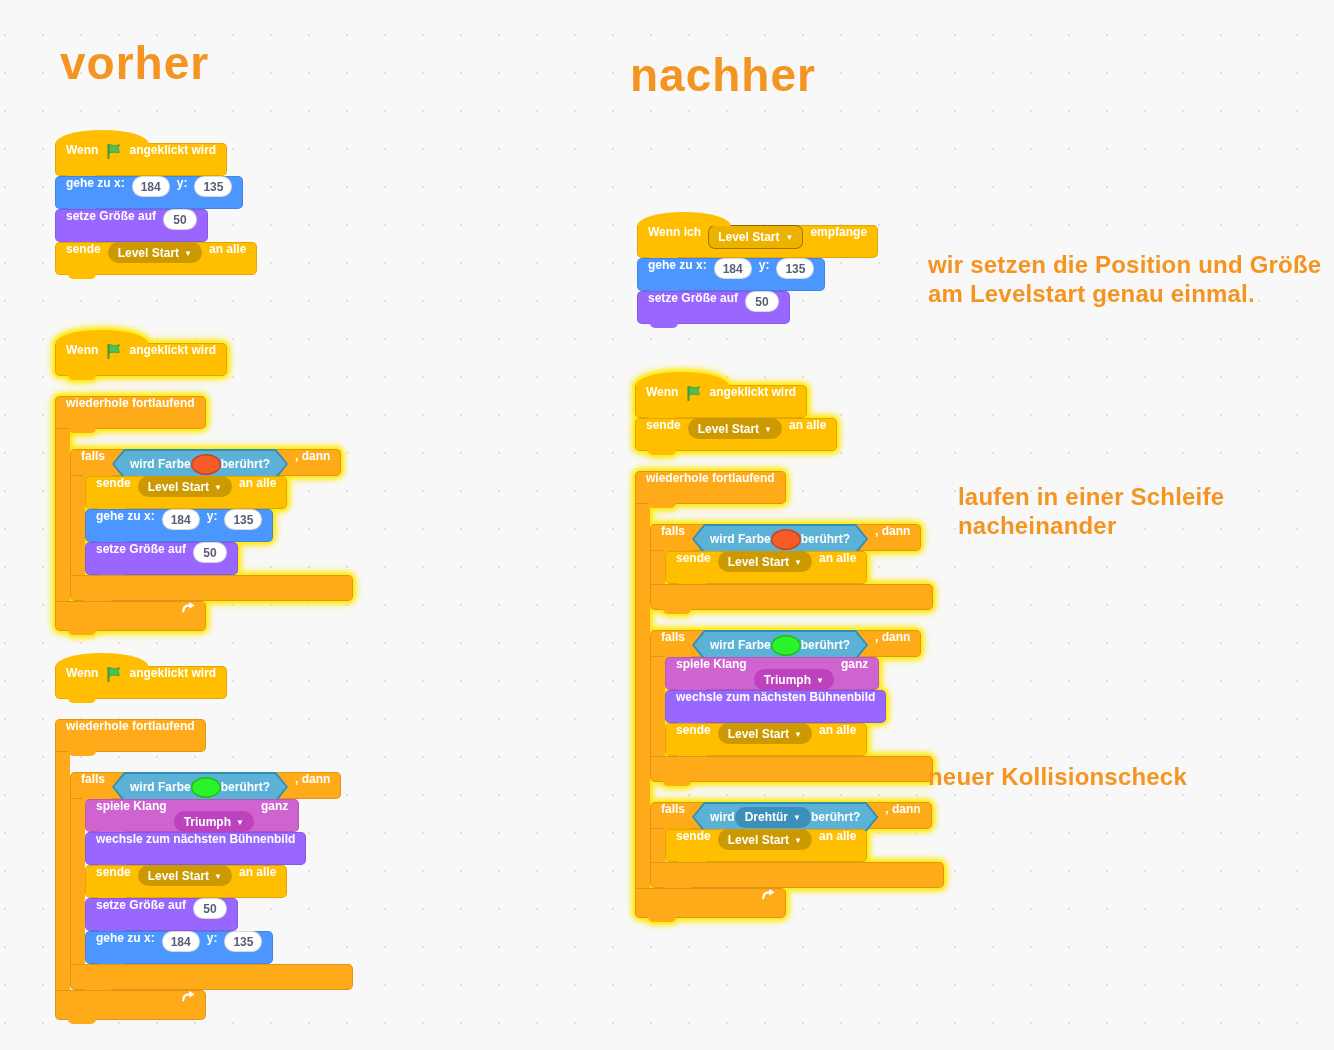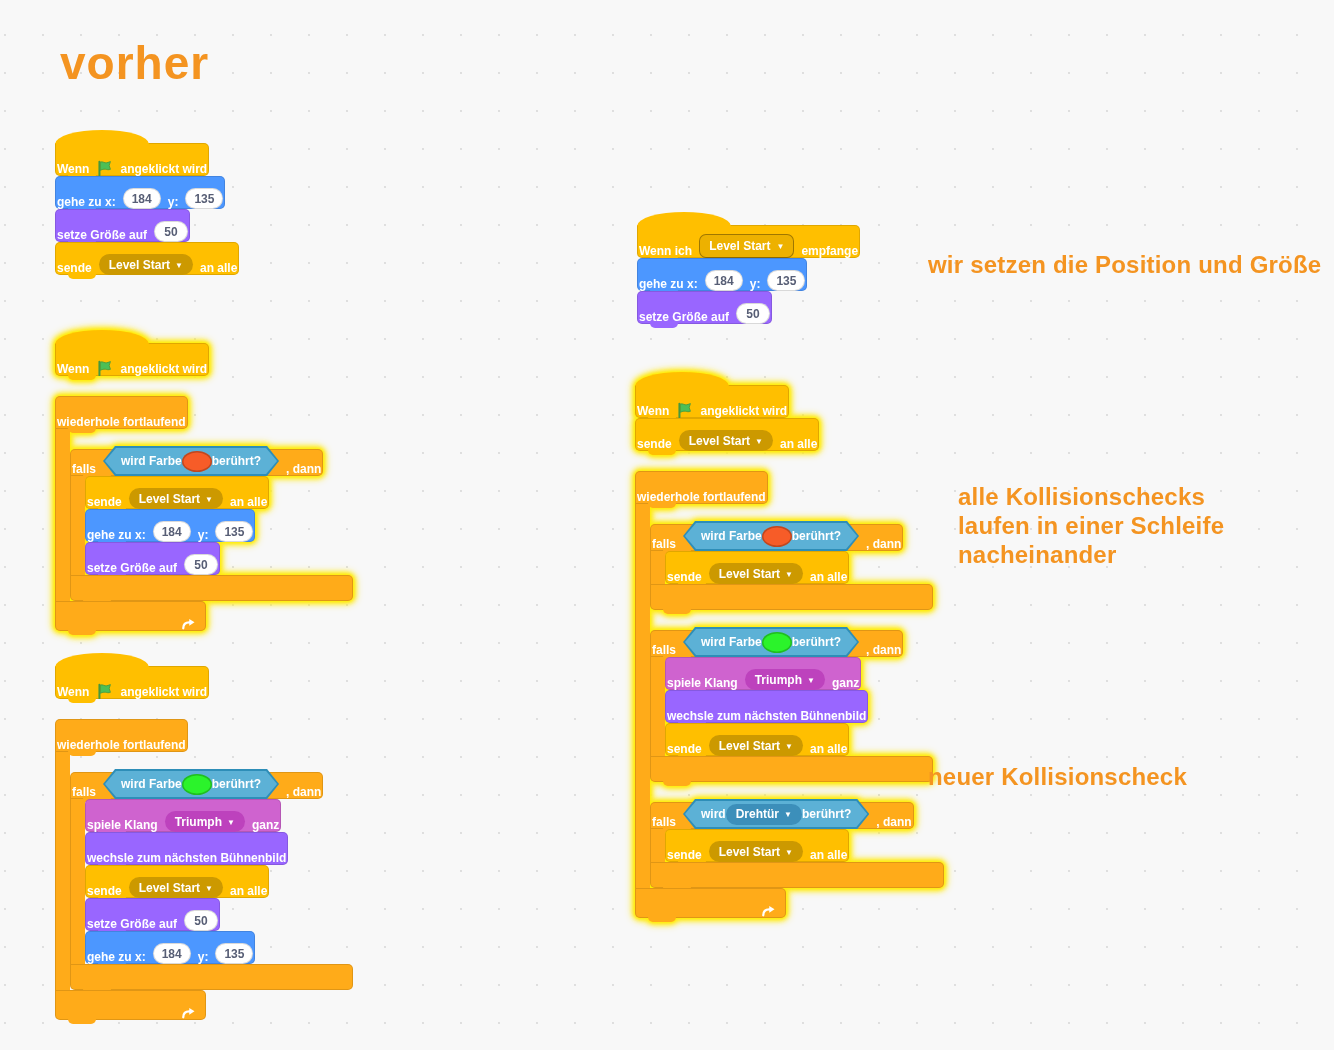--- a/index.html
+++ b/index.html
@@ -16,22 +16,22 @@
     font-size:46px; font-weight:700; letter-spacing:1px;
   }
   .note {
     position:absolute; color:var(--annotation-orange,#F49421);
     font-size:24px; font-weight:700; line-height:29px; letter-spacing:.2px;
   }
   .stack { position:absolute; display:flex; flex-direction:column; align-items:flex-start; }
   .glow  { filter: drop-shadow(0 0 1px #ffef00) drop-shadow(0 0 2px #ffee00)
                    drop-shadow(0 0 2px #ffe93d) drop-shadow(0 0 3px rgba(255,232,0,.95)); }
   .row {
-    position:relative; height:33px; display:inline-flex; align-items:flex-end;
-    gap:7px; padding:0 2px; border-radius:5px; color:#fff;
+    position:relative; height:33px; display:inline-flex; align-items:flex-start;
+    gap:7px; padding:0 11px; border-radius:5px; color:#fff;
     font-size:12px; font-weight:700; white-space:nowrap;
     box-shadow: inset 0 0 0 1px rgba(0,0,0,0.12);
   }
   .events  { background:var(--events-yellow,#FFBF00); }
   .control { background:var(--control-orange,#FFAB19); }
   .motion  { background:var(--motion-blue,#4C97FF); }
   .looks   { background:var(--looks-purple,#9966FF); }
   .sound   { background:var(--sound-magenta,#CF63CF); }
   .tab::after {
     content:""; position:absolute; left:13px; bottom:-4px; width:28px; height:5px;
@@ -86,20 +86,21 @@
   .cfoot { height:26px; border-radius:0 5px 5px 5px; }
   .cfoot.forever { height:30px; justify-content:flex-end; padding-right:10px; }
   .flag svg, .looparrow svg { display:block; }
 </style>
 </head>
 <body>
 
 <div class="page">
 
   <div class="title" style="left:60px;top:36px">vorher</div>
+  <div class="title" style="left:630px;top:48px">nachher</div>
 
   <div class="stack" style="left:55px;top:130px">
     <div class="row events hat tab">
       <span>Wenn</span>
       <span class="flag">
           <svg width="17" height="16" viewBox="0 0 20 19">
             <path d="M4 2v16" stroke="#45993D" stroke-width="2.4" stroke-linecap="round"></path>
             <path d="M5 2.6C8 1.2 9.8 4 12.6 3.3c2-.5 3.2-1 4.4-1.4l-1.4 4.6 1.4 4.6c-2.2.8-3.9.3-5.9-.1-2.4-.5-4 .6-6.1 1.1Z" fill="#4CBF56" stroke="#45993D"></path>
           </svg>
         </span>
@@ -426,23 +427,23 @@
               <path d="M3 13Q3 5 11 5h1.5" fill="none" stroke="#fff" stroke-width="3" stroke-linecap="round"></path>
               <path d="M11 .5 18 5l-7 4.5Z" fill="#fff"></path>
             </svg>
           </span>
       </div>
     </div>
   </div>
 
   <div class="note" style="left:928px;top:250px">
     <div>wir setzen die Position und Größe</div>
+    <div>am Levelstart genau einmal.</div>
   </div>
   <div class="note" style="left:958px;top:482px">
-    <div>alle Kollisionschecks</div>
     <div>laufen in einer Schleife</div>
     <div>nacheinander</div>
   </div>
   <div class="note" style="left:928px;top:762px">
     <div>neuer Kollisionscheck</div>
   </div>
 
 </div>
 
 </body></html>

